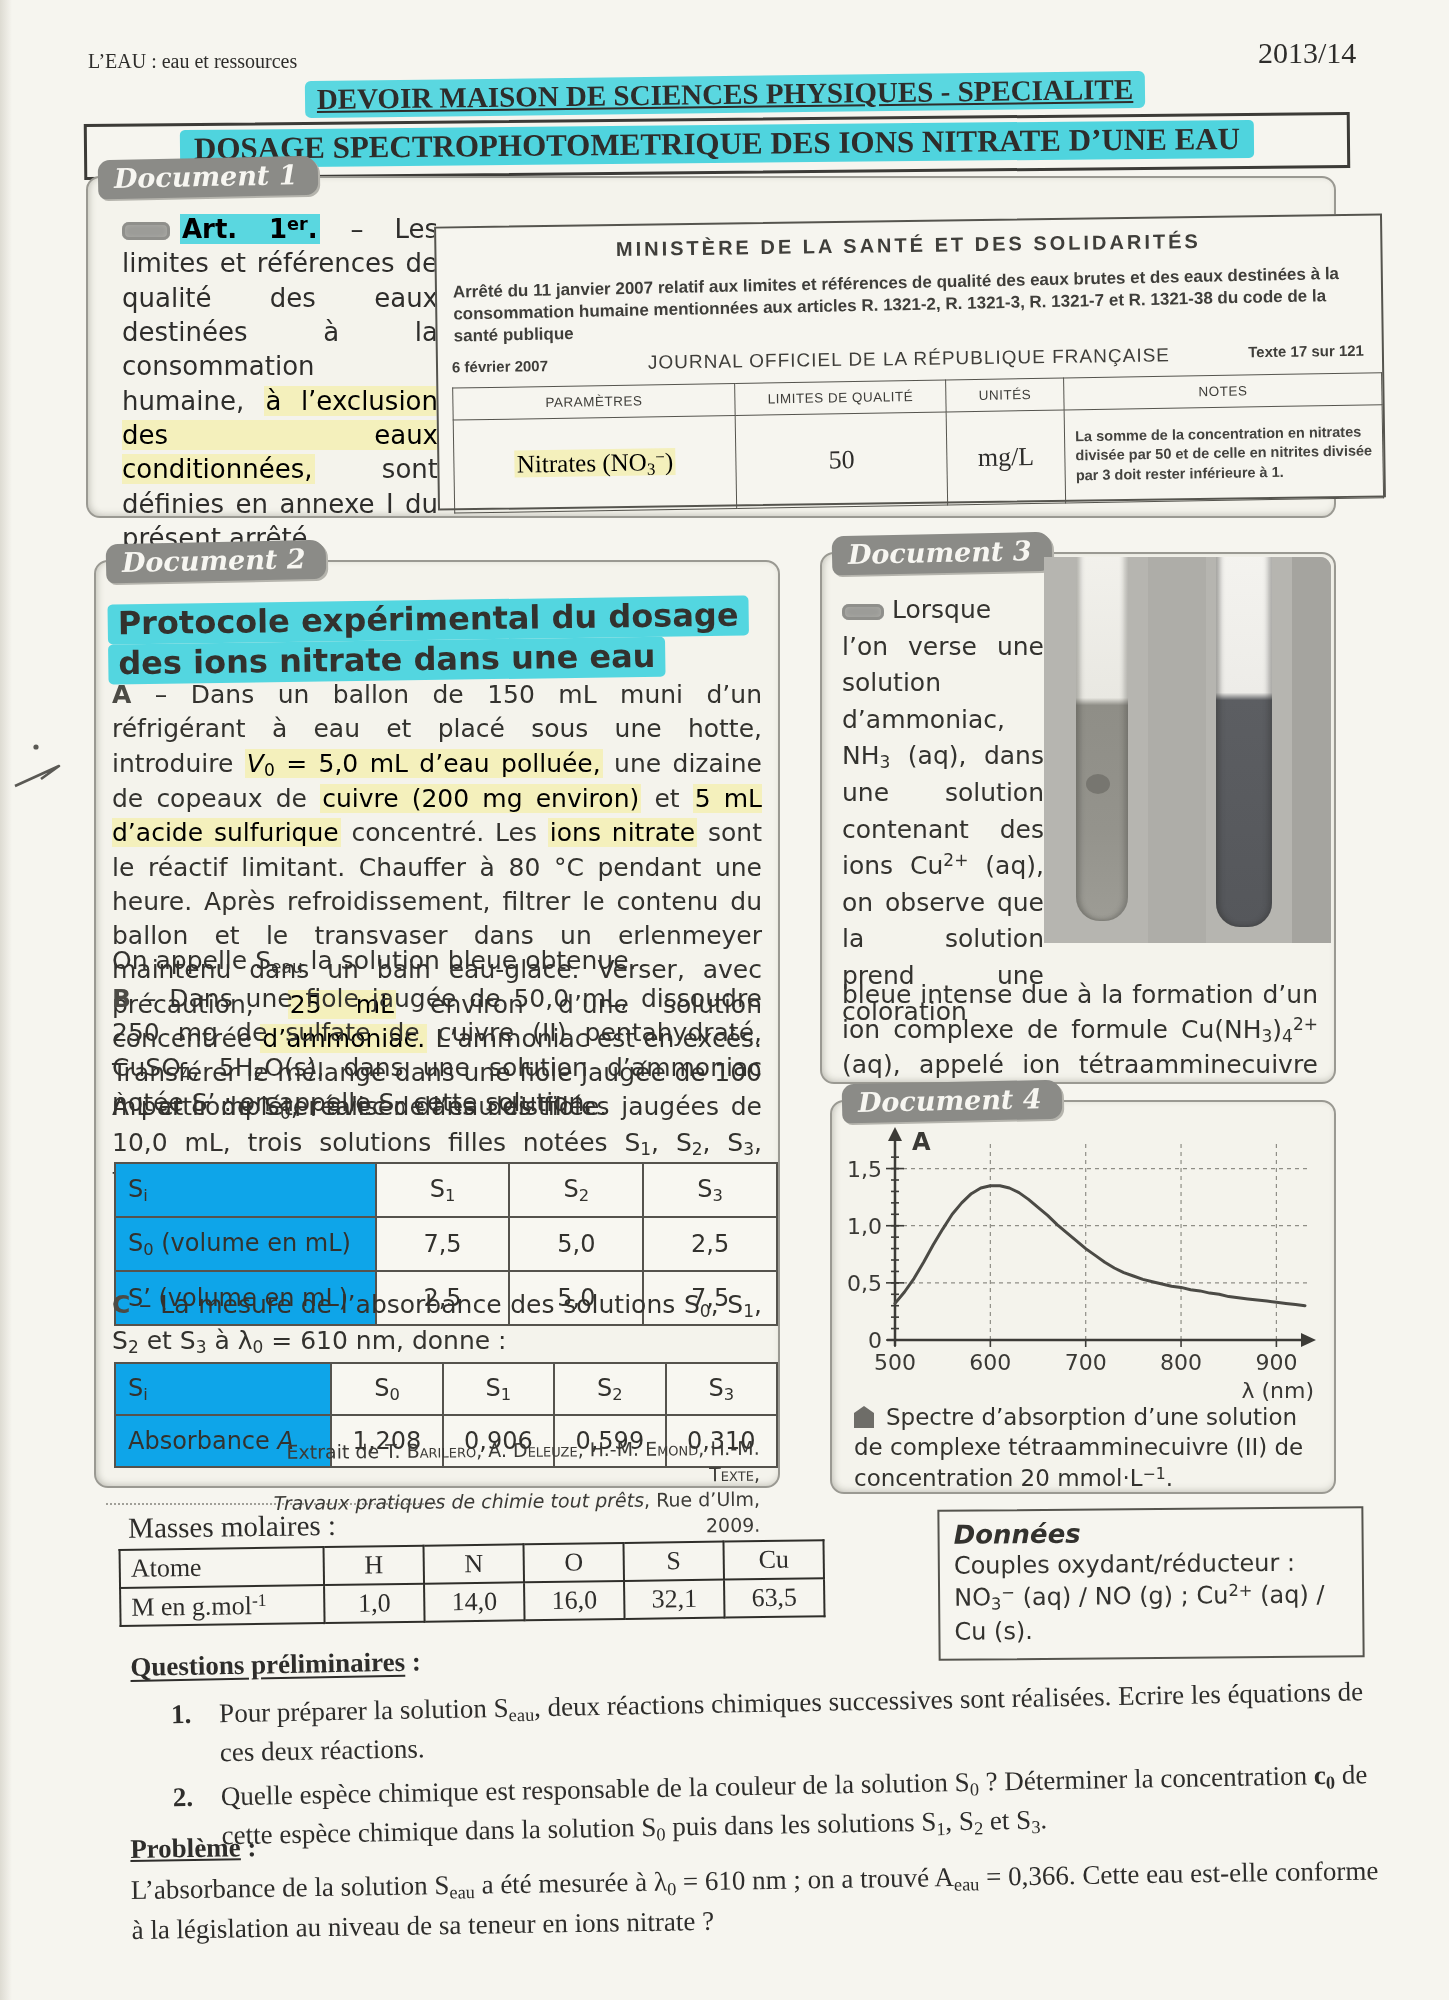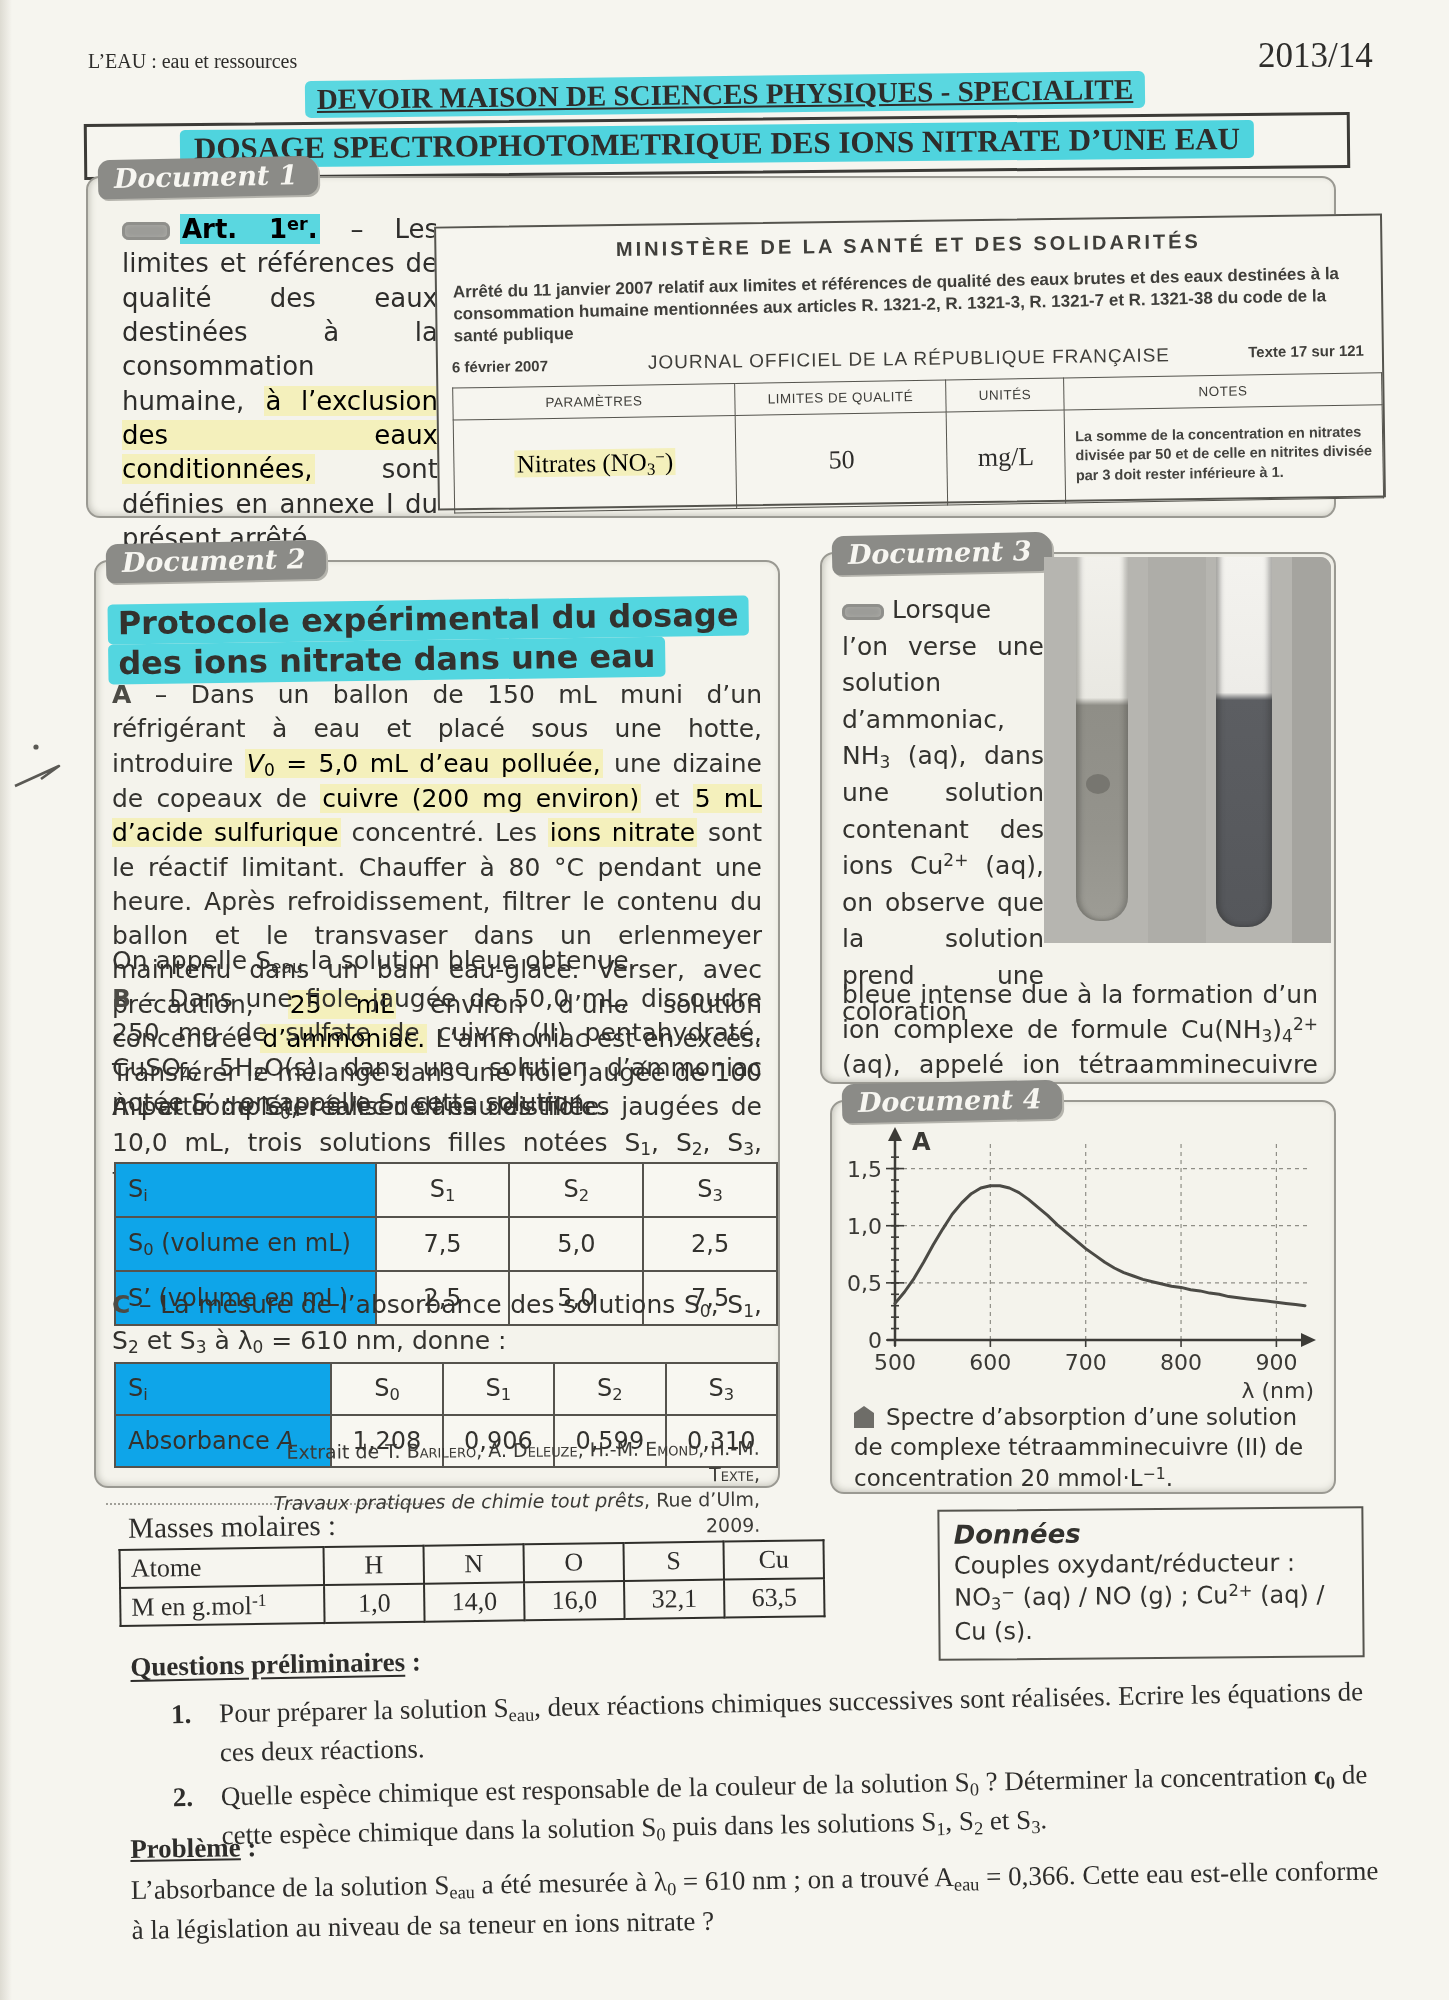--- a/index.html
+++ b/index.html
@@ -16,21 +16,21 @@
   .sc{font-variant:small-caps;}
   .abs{position:absolute;}
 
   
   .edge-left{position:absolute;left:0;top:0;width:12px;height:100%;
     background:linear-gradient(90deg,#dddbd2,#f6f5ef);}
   .dotted-rule{position:absolute;left:106px;top:1503px;width:330px;border-top:2px dotted #a09f98;}
 
   
   .course{left:88px;top:50px;font-size:20px;font-family:"Liberation Serif",serif;}
-  .year{left:1258px;top:36px;font-size:35px;font-family:"Liberation Serif",serif;}
+  .year{left:1258px;top:36px;font-size:30px;font-family:"Liberation Serif",serif;}
   .title1-wrap{left:240px;top:76px;width:970px;text-align:center;transform:rotate(-0.7deg);}
   .title1{display:inline-block;background:#5ad7e0;font-family:"Liberation Serif",serif;
     font-weight:bold;font-size:29px;text-decoration:underline;padding:2px 12px;border-radius:6px;}
   .title2-box{left:84px;top:118px;width:1260px;height:50px;border:3px solid #3c3b37;
     background:#f6f5ef;transform:rotate(-0.55deg);text-align:center;}
   .title2{display:inline-block;margin-top:4px;background:#4fd4de;font-family:"Liberation Serif",serif;
     font-weight:bold;font-size:31px;padding:1px 14px;border-radius:5px;}
 
   
   .card{position:absolute;border:2px solid #9a9992;border-radius:14px;background:#f4f3ec;

